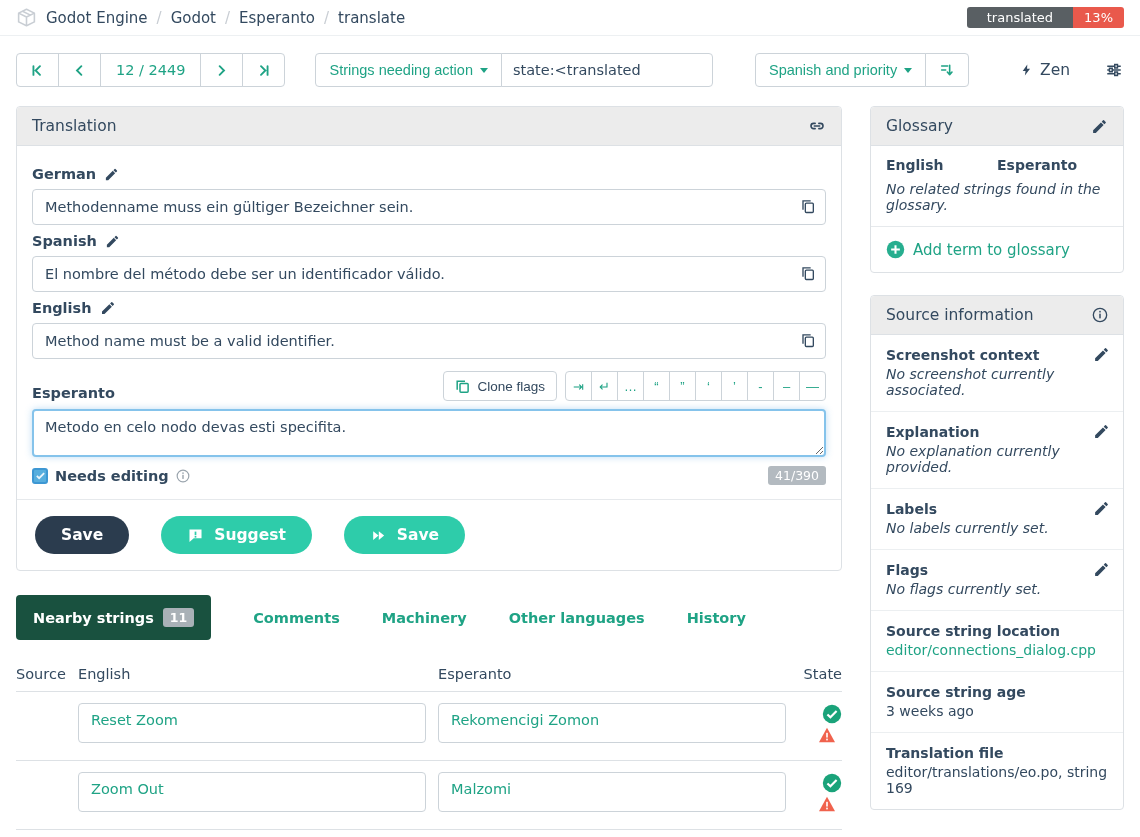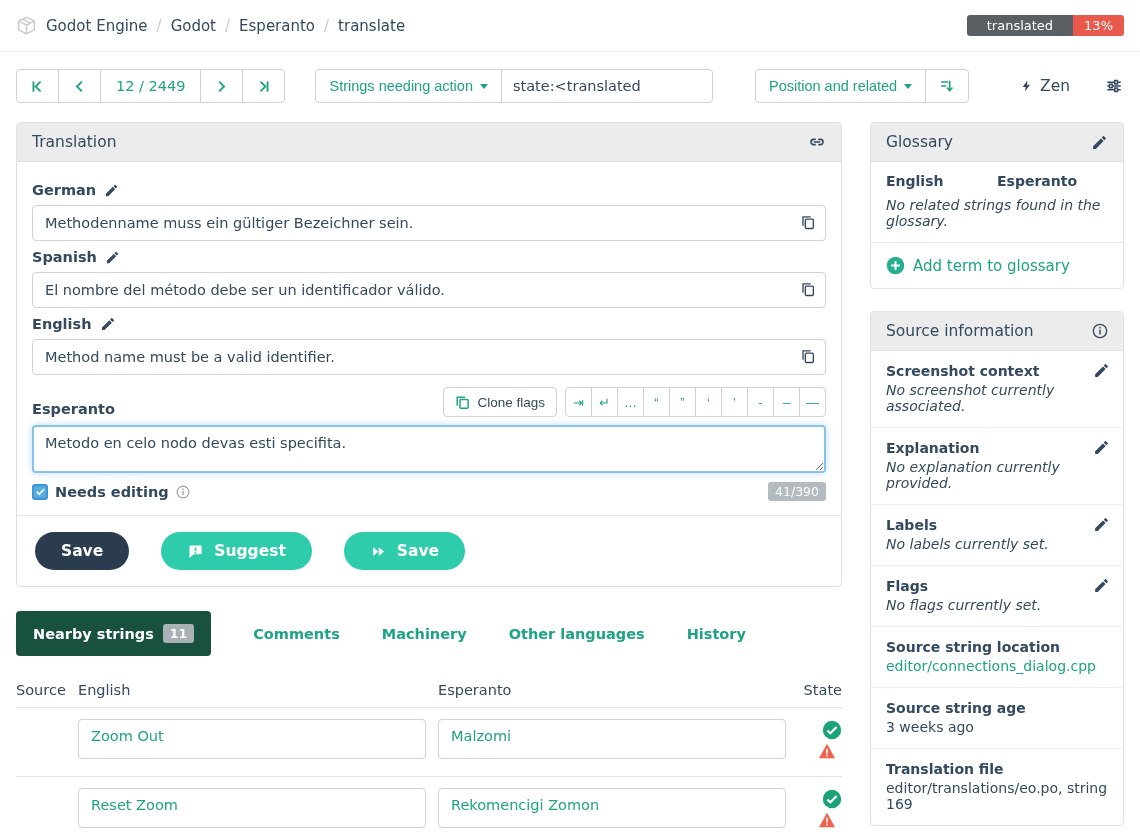--- a/index.html
+++ b/index.html
@@ -5,21 +5,21 @@
   * { margin:0; padding:0; box-sizing:border-box; }
   html,body { background:#fff; }
   body {
     width:1140px; height:837px; overflow:hidden; position:relative;
     font-family:"DejaVu Sans","Liberation Sans",sans-serif;
     font-size:14px; color:#33495f;
   }
   a { text-decoration:none; }
 
   
-  .topbar { height:52px; display:flex; align-items:center; justify-content:space-between;
+  .topbar { height:36px; display:flex; align-items:center; justify-content:space-between;
             padding:0 16px; border-bottom:1px solid #edf0f2; }
   .breadcrumb { display:flex; align-items:center; gap:9px; font-size:15px; }
   .crumb { color:#33495f; cursor:pointer; }
   .crumb-sep { color:#c8cdd3; }
   .badge-progress { display:flex; font-size:13px; border-radius:3px; overflow:hidden; }
   .badge-progress .lbl { background:#595f63; color:#fff; padding:3px 20px; }
   .badge-progress .val { background:#e9594c; color:#fff; padding:3px 11px; }
 
   
   .toolbar { display:flex; align-items:center; padding:17px 16px 15px; }
@@ -170,21 +170,21 @@
   <div class="group">
     <button class="tbtn">
       <span>Strings needing action</span>
       <span class="caret"></span>
     </button>
     <input class="search-input" type="text" value="state:&lt;translated" style="">
   </div>
   <span class="sp-xl"></span>
   <div class="group">
     <button class="tbtn">
-      <span>Position and related</span>
+      <span>Spanish and priority</span>
       <span class="caret"></span>
     </button>
     <button class="tbtn">
       <svg width="16" height="16" viewBox="0 0 24 24">
           <path fill="none" stroke="#1fa385" stroke-width="2.4" stroke-linecap="round" d="M4 6h9M4 12h6M16 5v14M16 19l-3.5-4M16 19l3.5-4"></path>
         </svg>
     </button>
   </div>
   <div class="right-tools">
     <button class="flat-btn">
@@ -365,39 +365,39 @@
     <div class="nearby">
       <div class="nt-head">
         <span>Source</span>
         <span>English</span>
         <span>Esperanto</span>
         <span class="h-state">State</span>
       </div>
 
       <div class="nt-row">
         <span></span>
-        <div class="cell-box">Zoom Out</div>
-        <div class="cell-box">Malzomi</div>
+        <div class="cell-box">Reset Zoom</div>
+        <div class="cell-box">Rekomencigi Zomon</div>
         <div class="state-cell">
           <svg width="20" height="20" viewBox="0 0 24 24">
               <circle cx="12" cy="12" r="11" fill="#1aa37a"></circle>
               <path fill="none" stroke="#fff" stroke-width="2.6" d="M6.5 12.5l3.6 3.5 7.4-7.5"></path>
             </svg>
           <svg width="18" height="16" viewBox="0 0 24 22" style="margin-right:6px;">
               <path fill="#f0624d" d="M12 1 23 21H1z"></path>
               <rect x="10.9" y="8" width="2.2" height="6.5" fill="#fff"></rect>
               <rect x="10.9" y="16" width="2.2" height="2.4" fill="#fff"></rect>
             </svg>
         </div>
       </div>
 
       <div class="nt-row">
         <span></span>
-        <div class="cell-box">Reset Zoom</div>
-        <div class="cell-box">Rekomencigi Zomon</div>
+        <div class="cell-box">Zoom Out</div>
+        <div class="cell-box">Malzomi</div>
         <div class="state-cell">
           <svg width="20" height="20" viewBox="0 0 24 24">
               <circle cx="12" cy="12" r="11" fill="#1aa37a"></circle>
               <path fill="none" stroke="#fff" stroke-width="2.6" d="M6.5 12.5l3.6 3.5 7.4-7.5"></path>
             </svg>
           <svg width="18" height="16" viewBox="0 0 24 22" style="margin-right:6px;">
               <path fill="#f0624d" d="M12 1 23 21H1z"></path>
               <rect x="10.9" y="8" width="2.2" height="6.5" fill="#fff"></rect>
               <rect x="10.9" y="16" width="2.2" height="2.4" fill="#fff"></rect>
             </svg>

